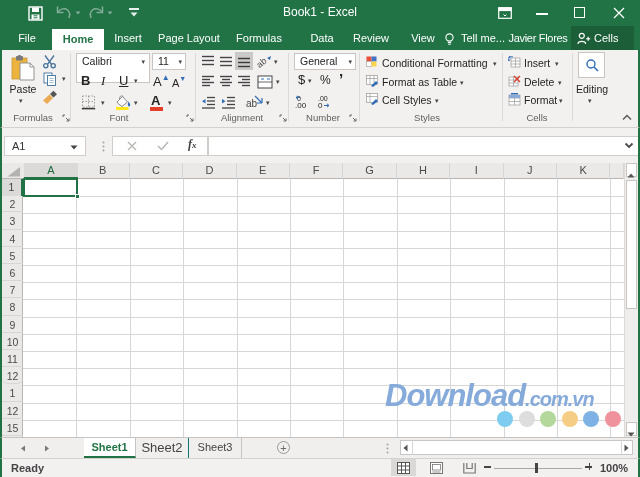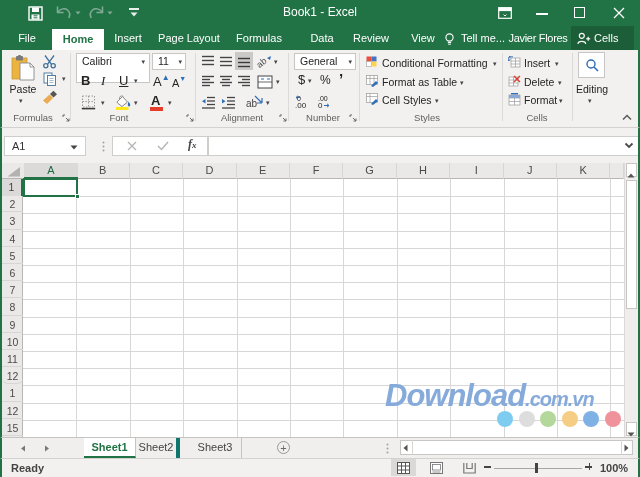--- a/index.html
+++ b/index.html
@@ -485,21 +485,21 @@
     </div>
   </div>
   <div id="sheetbar" class="abs">
     <svg class="abs" style="left:18px;top:7px" width="6" height="7" viewBox="0 0 6 7">
       <path d="M5 0.5 L1 3.5 L5 6.5 Z" fill="#7a7876"></path>
     </svg>
     <svg class="abs" style="left:42px;top:7px" width="6" height="7" viewBox="0 0 6 7">
       <path d="M1 0.5 L5 3.5 L1 6.5 Z" fill="#7a7876"></path>
     </svg>
     <div class="abs" style="left:82px;top:0;width:52px;height:20px;background:#fff;border-bottom:2px solid #217346;border-right:1px solid #c6c4c2;text-align:center;line-height:18px;font-size:11px;font-weight:bold;color:#217346;">Sheet1</div>
-    <div class="abs" style="left:134px;top:0;width:44px;height:20px;border-right:4px solid #0f766e;text-align:center;line-height:19px;font-size:11px;color:#444;">Sheet2</div>
+    <div class="abs" style="left:134px;top:0;width:53px;height:20px;border-right:1px solid #0f766e;text-align:center;line-height:19px;font-size:13px;color:#444;">Sheet2</div>
     <div class="abs" style="left:187px;top:0;width:53px;height:20px;border-right:1px solid #c6c4c2;text-align:center;line-height:19px;font-size:11px;color:#444;">Sheet3</div>
     <div class="abs" style="left:275px;top:3px;width:13px;height:13px;border:1px solid #9a9896;border-radius:50%;color:#6a6866;font-size:11px;line-height:12px;text-align:center;">+</div>
     <svg class="abs" style="left:384px;top:5px" width="3" height="11" viewBox="0 0 3 11">
       <circle cx="1.5" cy="1.5" r="1" fill="#a5a3a1"></circle>
       <circle cx="1.5" cy="5.5" r="1" fill="#a5a3a1"></circle>
       <circle cx="1.5" cy="9.5" r="1" fill="#a5a3a1"></circle>
     </svg>
 
     <div class="abs" style="left:398px;top:2px;width:233px;height:15px;background:#fff;border:1px solid #c8c6c4;"></div>
     <div class="abs" style="left:409.5px;top:2px;width:1px;height:15px;background:#d8d6d4;"></div>

